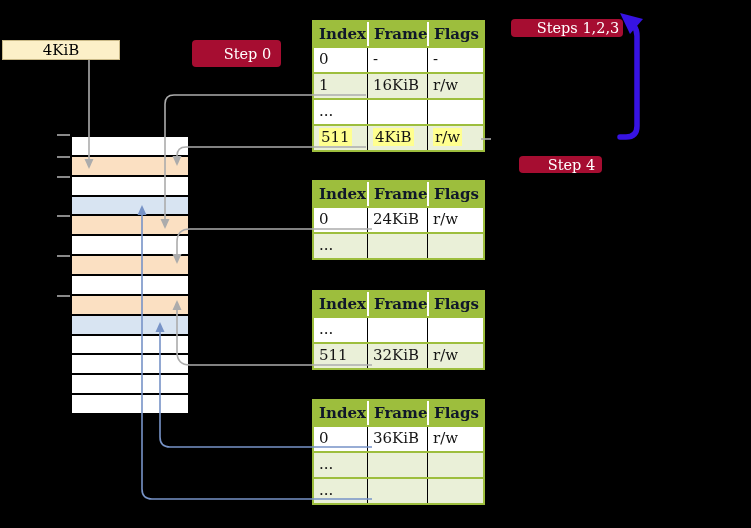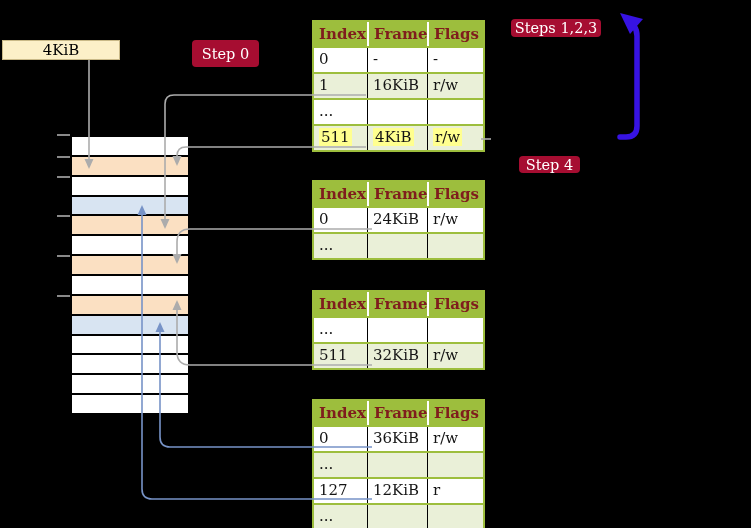--- a/index.html
+++ b/index.html
@@ -7,21 +7,21 @@
           font-family:"DejaVu Serif","Liberation Serif",serif;}
 
   
   #page-size-box{position:absolute;left:2px;top:40px;width:118px;height:20px;
     background:var(--cream);border:1px solid #c9b987;box-sizing:border-box;
     display:flex;align-items:center;justify-content:center;
     color:#000;font-size:15px;z-index:4;}
 
   
   .badge{position:absolute;display:flex;align-items:center;justify-content:center;
-    color:#fff;font-size:14.5px;border-radius:4px;z-index:4;white-space:nowrap;}
+    color:#fff;font-size:14.5px;border-radius:4px;z-index:4;white-space:nowrap;padding-left:22px;}
   .badge.crimson{background:var(--crimson);}
   .badge.violet{background:var(--violet);}
   #badge-step0{left:192px;top:40px;width:67px;height:27px;}
   #badge-steps123{left:511px;top:19px;width:90px;height:18px;}
   #badge-steps1234{left:650px;top:18px;width:101px;height:19px;}
   #badge-step4{left:519px;top:156px;width:61px;height:17px;}
 
   
   #memory-strip{position:absolute;left:70px;top:135px;width:120px;height:280px;
     box-sizing:border-box;border:2px solid #000;background:#fff;
@@ -34,21 +34,21 @@
 
   
   .ptable{position:absolute;width:169px;border:2px solid var(--green);
     background:#fff;z-index:2;}
   #table-0{left:312px;top:20px;}
   #table-1{left:312px;top:180px;}
   #table-2{left:312px;top:290px;}
   #table-3{left:312px;top:399px;}
   .thead,.trow{display:grid;grid-template-columns:53px 60px 56px;height:24px;}
   .thead{background:var(--green);}
-  .thead .cell{color:#7f1d1d;font-weight:bold;font-size:15px;line-height:24px;
+  .thead .cell{color:#0f172a;font-weight:bold;font-size:15px;line-height:24px;
     padding-left:5px;border-left:2px solid #fff;box-sizing:border-box;overflow:hidden;}
   .thead .cell:first-child{border-left:none;}
   .trow{border-top:2px solid var(--green);background:#fff;}
   .trow.shade{background:var(--lightgreen);}
   .trow .cell{color:#141414;font-size:15px;line-height:23px;padding-left:5px;
     border-left:1px solid #000;box-sizing:border-box;overflow:hidden;}
   .trow .cell:first-child{border-left:none;}
   .hl{background:var(--yellow);padding:0 2px;}
 
   
@@ -159,25 +159,20 @@
       <div class="trow">
         <div class="cell"><span>0</span></div>
         <div class="cell"><span>36KiB</span></div>
         <div class="cell"><span>r/w</span></div>
       </div>
       <div class="trow shade">
         <div class="cell"><span>...</span></div>
         <div class="cell"></div>
         <div class="cell"></div>
       </div>
-      <div class="trow">
-        <div class="cell"><span>127</span></div>
-        <div class="cell"><span>12KiB</span></div>
-        <div class="cell"><span>r</span></div>
-      </div>
       <div class="trow shade">
         <div class="cell"><span>...</span></div>
         <div class="cell"></div>
         <div class="cell"></div>
       </div>
     </div>
 
   <svg id="connectors" width="751" height="528" viewBox="0 0 751 528">
 
     <g>

